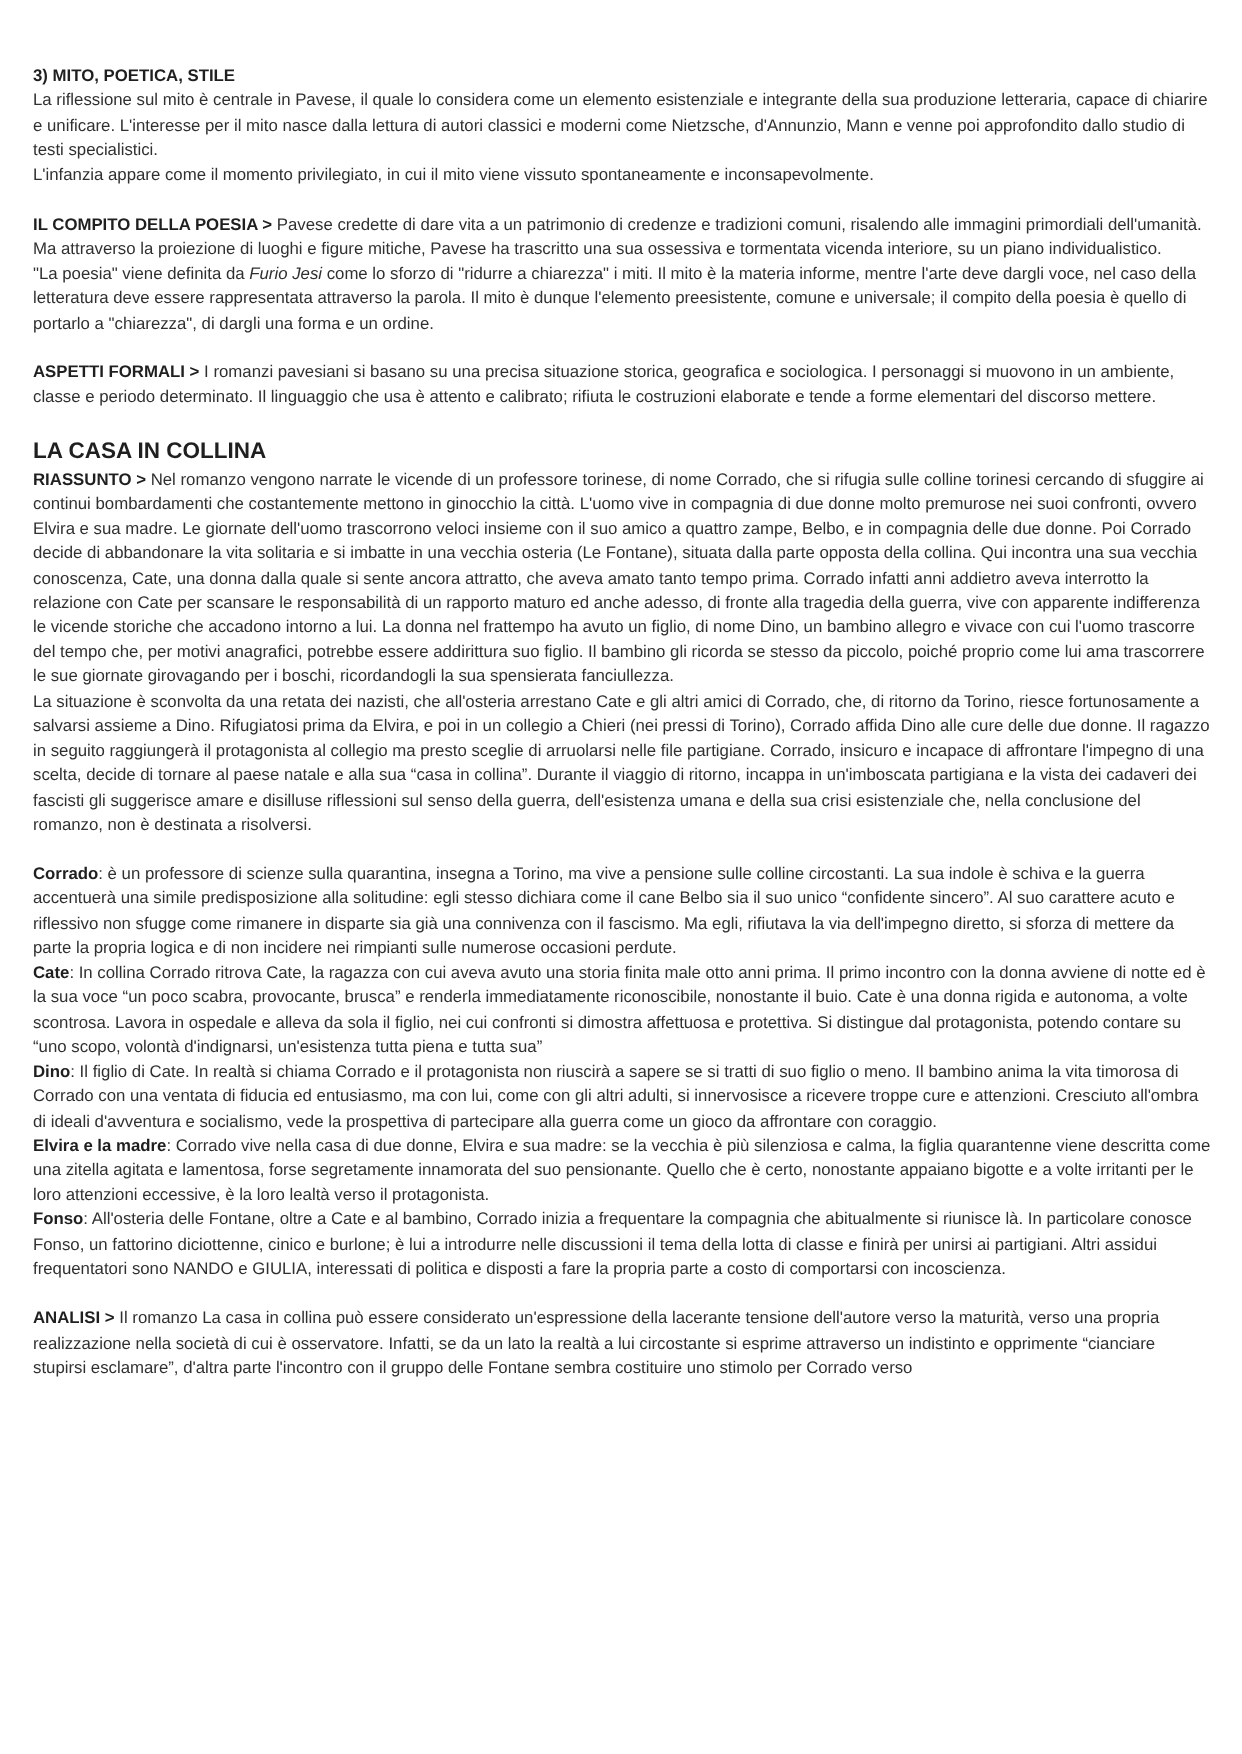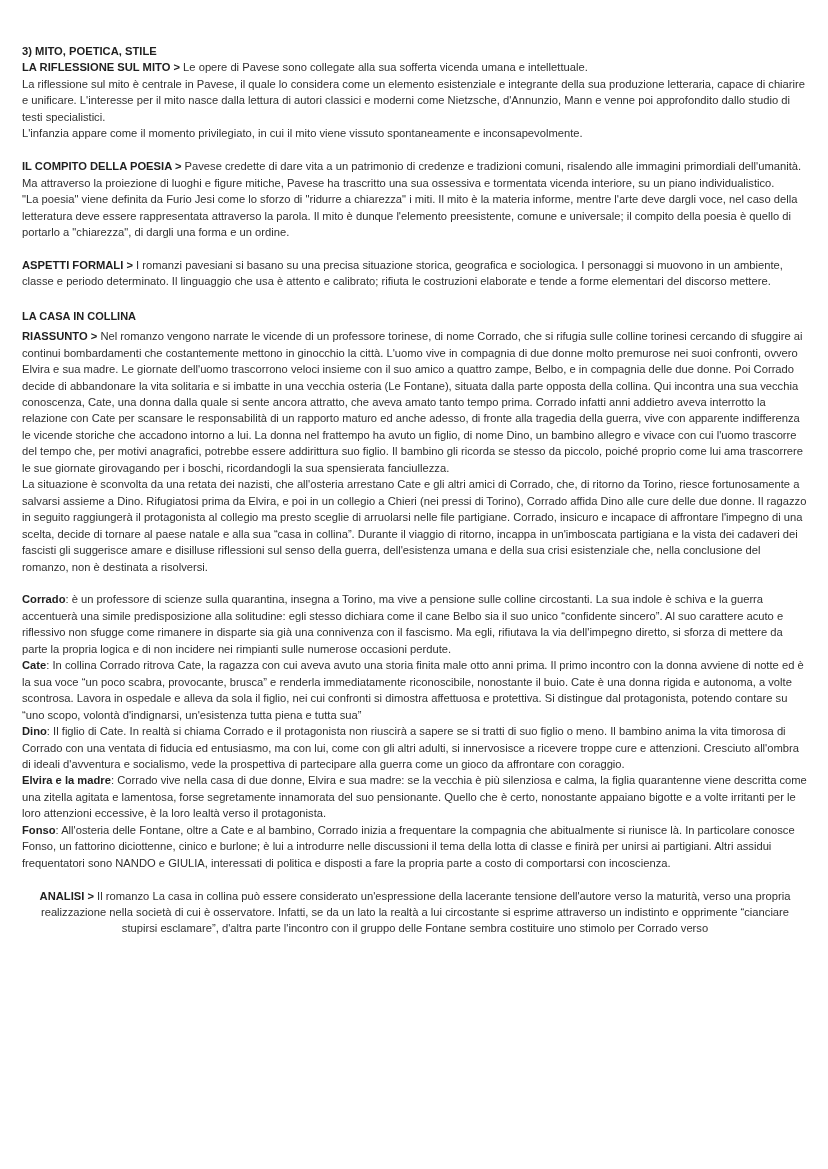--- a/index.html
+++ b/index.html
@@ -7,35 +7,34 @@
     width: 828px; height: 1169px;
     position: relative; overflow: hidden;
     font-family: "Liberation Sans", "DejaVu Sans", sans-serif;
   }
   .doc {
     position: absolute; left: 22px; top: 43px; width: 786px;
     color: #303030; font-size: 11.2px; line-height: 16.45px;
     text-align: left; word-spacing: normal;
   }
   .block { margin: 0 0 16.45px 0; }
-  .block:last-child { margin-bottom: 0; text-align: center; }
+  .block:last-child { margin-bottom: 0; }
   .block.h1 { margin-bottom: 1px; }
-  .h1 .line { font-size: 11px; line-height: 21px; font-weight: bold; color: #1c1c1c; }
+  .h1 .line { font-size: 15px; line-height: 21px; font-weight: bold; color: #1c1c1c; }
   .line { white-space: normal; }
   .b { font-weight: bold; color: #1f1f1f; }
   .u { }
-  .i { }
+  .i { font-style: italic; }
 </style>
 </head>
 <body>
 
 <div class="doc" id="doc-root">
     <div class="block">
       <div class="line"><span class="b">3) MITO, POETICA, STILE</span></div>
-      <div class="line"><span class="b">LA RIFLESSIONE SUL MITO &gt; </span><span>Le opere di Pavese sono collegate alla sua sofferta vicenda umana e intellettuale.</span></div>
       <div class="line"><span>La </span><span class="u">riflessione sul mito</span><span> è centrale in Pavese, il quale lo considera come un elemento esistenziale e integrante della sua produzione letteraria, capace di chiarire e unificare. L'interesse per il mito nasce dalla lettura di autori classici e moderni come Nietzsche, d'Annunzio, Mann e venne poi approfondito dallo studio di testi specialistici.</span></div>
       <div class="line"><span>L'infanzia appare come il momento privilegiato, in cui il mito viene vissuto spontaneamente e inconsapevolmente.</span></div>
     </div>
     <div class="block">
       <div class="line"><span class="b">IL COMPITO DELLA POESIA &gt; </span><span>Pavese credette di dare vita a un patrimonio di credenze e tradizioni comuni, risalendo alle immagini primordiali dell'umanità. Ma attraverso la proiezione di luoghi e figure mitiche, Pavese ha trascritto una sua ossessiva e tormentata vicenda interiore, su un piano individualistico.</span></div>
       <div class="line"><span>"La poesia" viene definita da </span><span class="i">Furio Jesi</span><span> come lo sforzo di "ridurre a chiarezza" i miti. </span><span class="u">Il mito è la materia informe, mentre l'arte deve dargli voce,</span><span> nel caso della letteratura deve essere rappresentata attraverso la parola. Il mito è dunque l'elemento preesistente, comune e universale; il compito della poesia è quello di portarlo a "chiarezza", di dargli una forma e un ordine.</span></div>
     </div>
     <div class="block">
       <div class="line"><span class="b">ASPETTI FORMALI &gt; </span><span>I romanzi pavesiani si basano su una precisa situazione storica, geografica e sociologica. I personaggi si muovono in un ambiente, classe e periodo determinato. Il linguaggio che usa è attento e calibrato; rifiuta le costruzioni elaborate e tende a forme elementari del discorso mettere.</span></div>
     </div>

